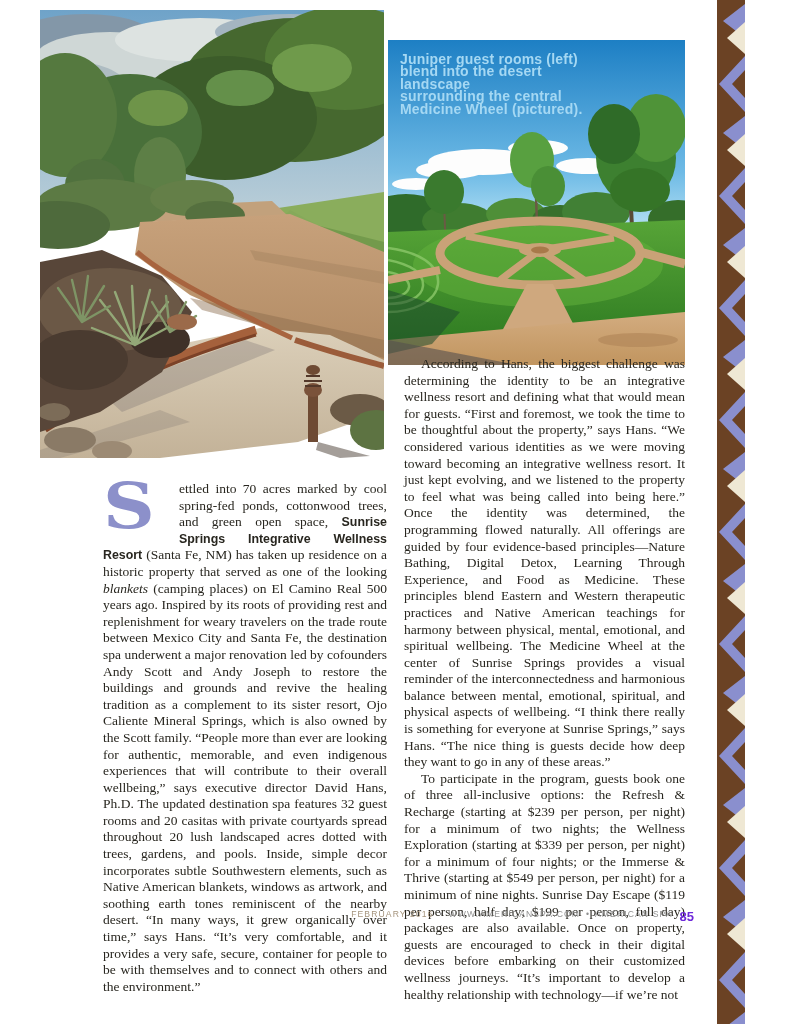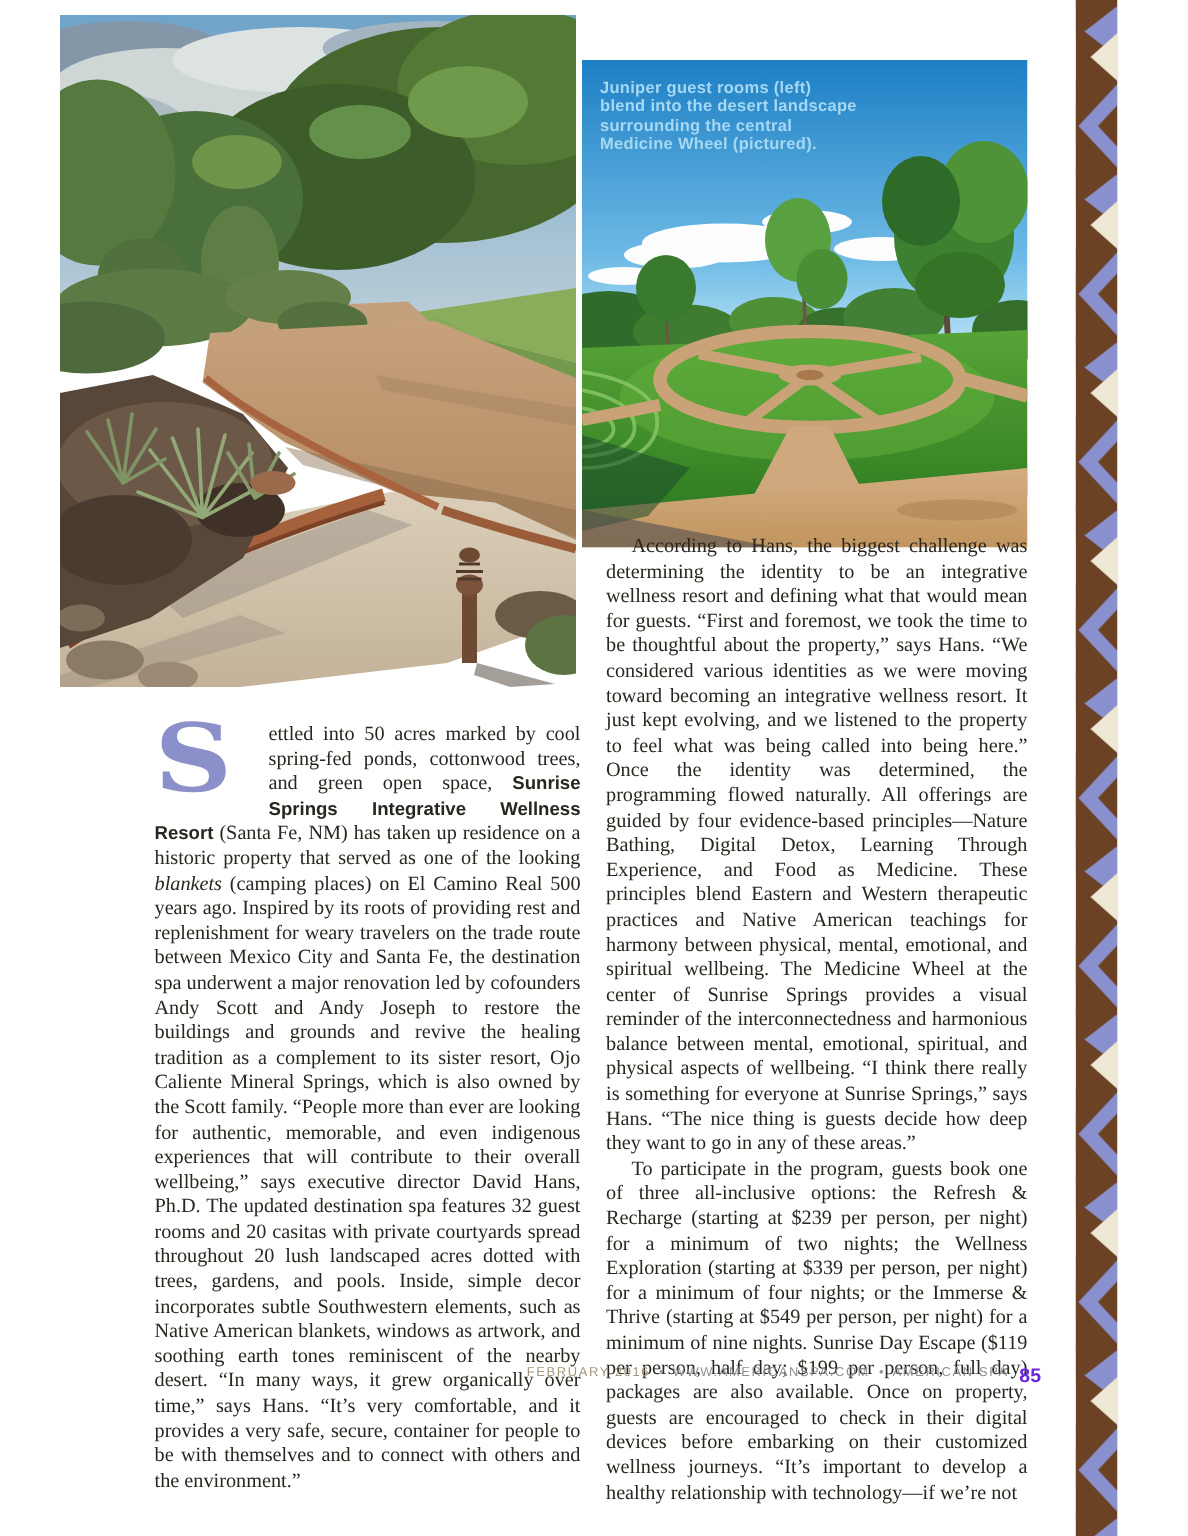--- a/index.html
+++ b/index.html
@@ -3,21 +3,21 @@
 <meta charset="utf-8">
 <style>
   html,body{margin:0;padding:0;background:#e9e9e9;}
   #page{position:relative;width:792px;height:1024px;background:#ffffff;overflow:hidden;
         font-family:"Liberation Serif",serif;color:#211f1a;}
   .photo{position:absolute;display:block;}
   #photo-left{left:40px;top:10px;width:344px;height:448px;}
   #photo-right{left:388px;top:40px;width:297px;height:325px;}
   .caption{position:absolute;left:400px;top:53px;width:200px;
            font-family:"Liberation Sans",sans-serif;font-weight:700;
-           font-size:11px;line-height:12.4px;letter-spacing:.2px;
+           font-size:14px;line-height:12.4px;letter-spacing:.2px;
            color:#a5d8f3;white-space:pre-line;}
   .col{position:absolute;}
   #col-left{left:103px;top:481px;width:284px;}
   #col-right{left:404px;top:356px;width:281px;}
   p.body{margin:0;font-size:13.5px;line-height:16.6px;text-align:justify;color:#28261f;}
   p.indent{text-indent:17px;}
   .sans-bold{font-family:"Liberation Sans",sans-serif;font-weight:700;font-size:12.4px;}
   .ital{font-style:italic;}
   .dropcap{float:left;width:68px;height:47px;margin:3px 8px 1px 0;
            color:#8c90ca;font-family:"DejaVu Serif",serif;font-weight:700;
@@ -205,21 +205,21 @@
   </svg>
 
   <div class="caption">Juniper guest rooms (left)
 blend into the desert landscape
 surrounding the central
 Medicine Wheel (pictured).</div>
 
   <div id="col-left" class="col">
     <p class="body">
       <span class="dropcap">S</span>
-      <span>ettled into 50 acres marked by cool spring-fed ponds, cottonwood trees, and green open space, </span>
+      <span>ettled into 70 acres marked by cool spring-fed ponds, cottonwood trees, and green open space, </span>
       <span class="sans-bold">Sunrise Springs Integrative Wellness Resort</span>
       <span> (Santa Fe, NM) has taken up residence on a historic property that served as one of the looking </span>
       <span class="ital">blankets</span>
       <span> (camping places) on El Camino Real 500 years ago. Inspired by its roots of providing rest and replenishment for weary travelers on the trade route between Mexico City and Santa Fe, the destination spa underwent a major renovation led by cofounders Andy Scott and Andy Joseph to restore the buildings and grounds and revive the healing tradition as a complement to its sister resort, Ojo Caliente Mineral Springs, which is also owned by the Scott family. “People more than ever are looking for authentic, memorable, and even indigenous experiences that will contribute to their overall wellbeing,” says executive director David Hans, Ph.D. The updated destination spa features 32 guest rooms and 20 casitas with private courtyards spread throughout 20 lush landscaped acres dotted with trees, gardens, and pools. Inside, simple decor incorporates subtle Southwestern elements, such as Native American blankets, windows as artwork, and soothing earth tones reminiscent of the nearby desert. “In many ways, it grew organically over time,” says Hans. “It’s very comfortable, and it provides a very safe, secure, container for people to be with themselves and to connect with others and the environment.”</span>
     </p>
   </div>
 
   <div id="col-right" class="col">
     <p class="body indent">According to Hans, the biggest challenge was determining the identity to be an integrative wellness resort and defining what that would mean for guests. “First and foremost, we took the time to be thoughtful about the property,” says Hans. “We considered various identities as we were moving toward becoming an integrative wellness resort. It just kept evolving, and we listened to the property to feel what was being called into being here.” Once the identity was determined, the programming flowed naturally. All offerings are guided by four evidence-based principles—Nature Bathing, Digital Detox, Learning Through Experience, and Food as Medicine. These principles blend Eastern and Western therapeutic practices and Native American teachings for harmony between physical, mental, emotional, and spiritual wellbeing. The Medicine Wheel at the center of Sunrise Springs provides a visual reminder of the interconnectedness and harmonious balance between mental, emotional, spiritual, and physical aspects of wellbeing. “I think there really is something for everyone at Sunrise Springs,” says Hans. “The nice thing is guests decide how deep they want to go in any of these areas.”</p>
     <p class="body indent">To participate in the program, guests book one of three all-inclusive options: the Refresh &amp; Recharge (starting at $239 per person, per night) for a minimum of two nights; the Wellness Exploration (starting at $339 per person, per night) for a minimum of four nights; or the Immerse &amp; Thrive (starting at $549 per person, per night) for a minimum of nine nights. Sunrise Day Escape ($119 per person, half day; $199 per person, full day) packages are also available. Once on property, guests are encouraged to check in their digital devices before embarking on their customized wellness journeys. “It’s important to develop a healthy relationship with technology—if we’re not</p>

